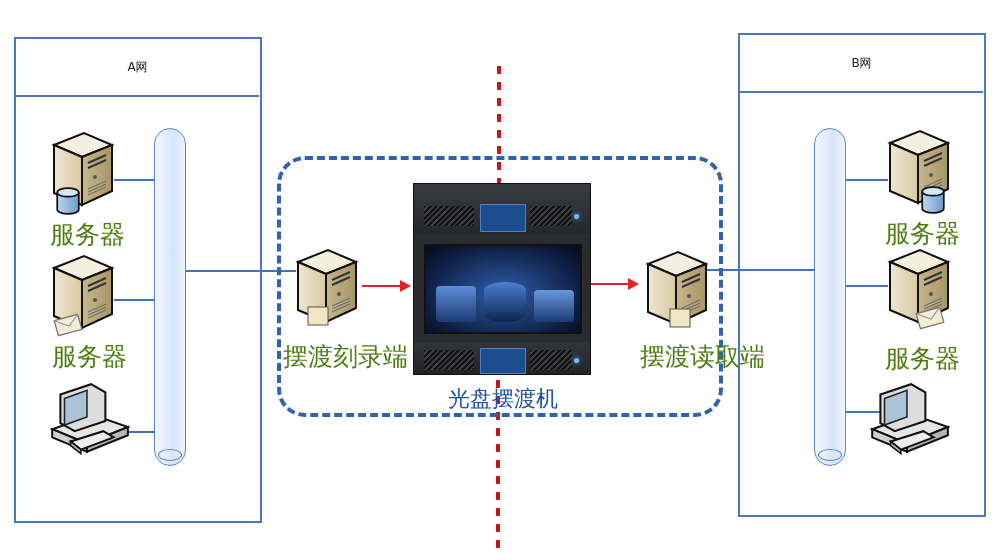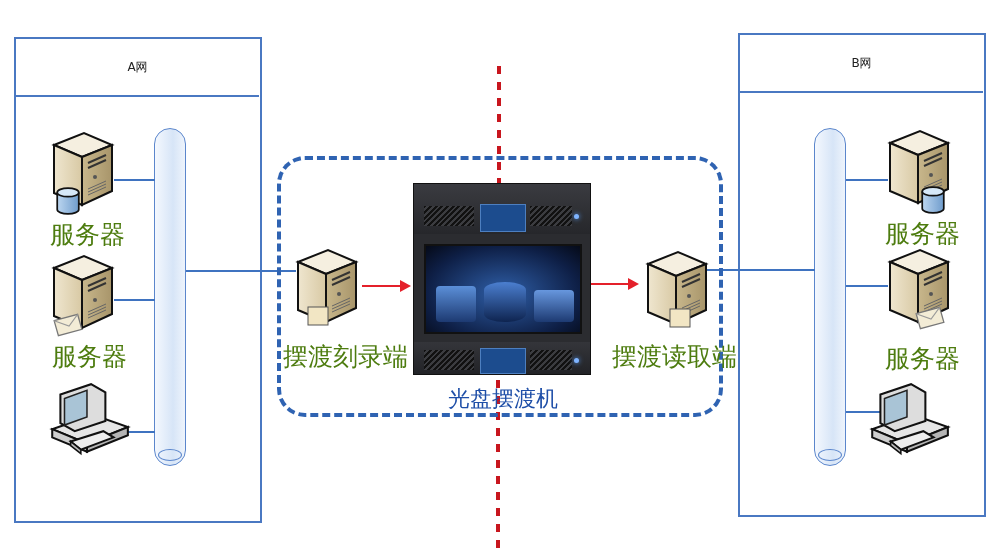--- a/index.html
+++ b/index.html
@@ -163,13 +163,13 @@
 
 <div class="arrow-line" style="left:591px;top:283px;width:38px;"></div>
 <div class="arrow-head" style="left:628px;top:278px;"></div>
 
 <svg class="abs" style="left:640px;top:246px" width="70" height="80">
     <use href="#server"></use>
   </svg>
 <svg class="abs" style="left:668px;top:307px" width="26" height="22">
     <rect x="2" y="2" width="20" height="18" fill="#f2e6c4" stroke="#555"></rect>
   </svg>
-<div class="label" style="left:612px;top:340px;">摆渡读取端</div>
+<div class="label" style="left:640px;top:340px;">摆渡读取端</div>
 
 </body></html>

